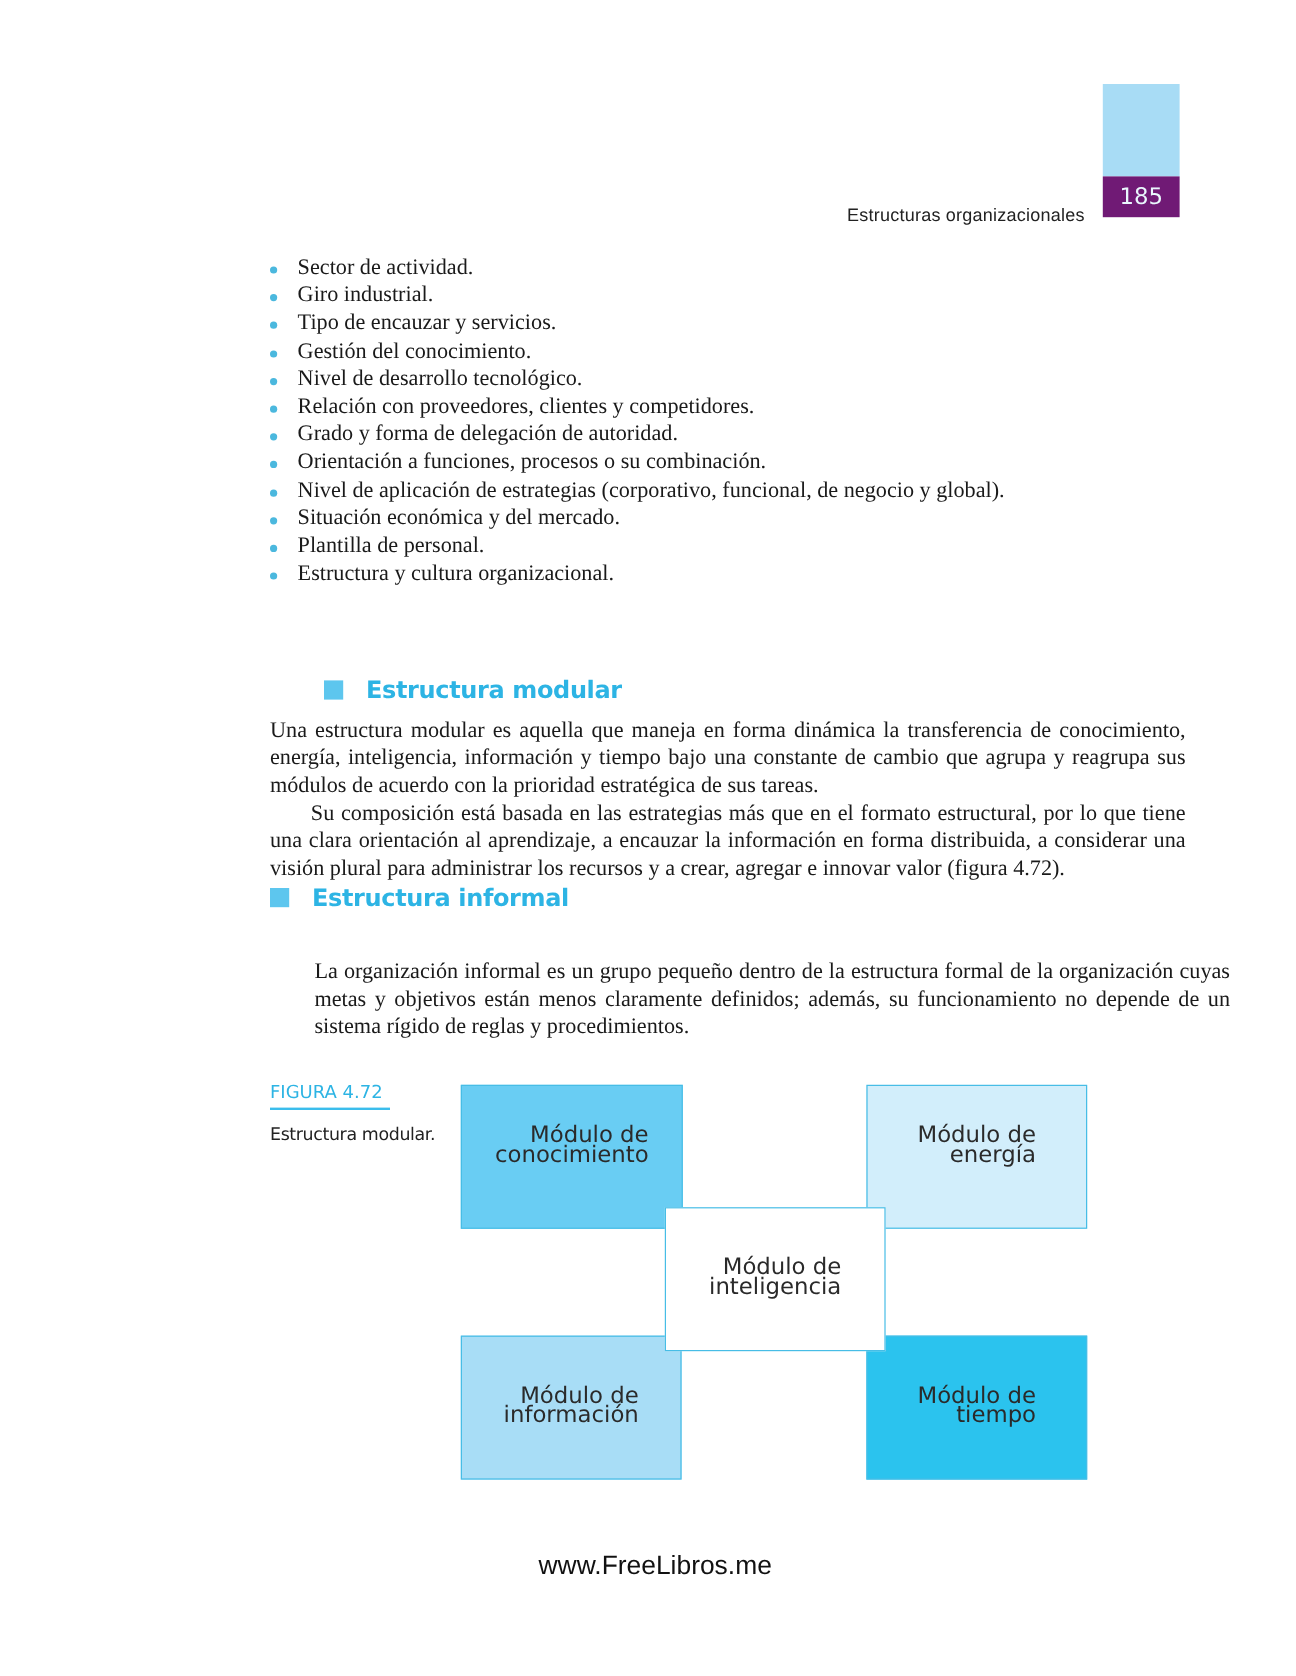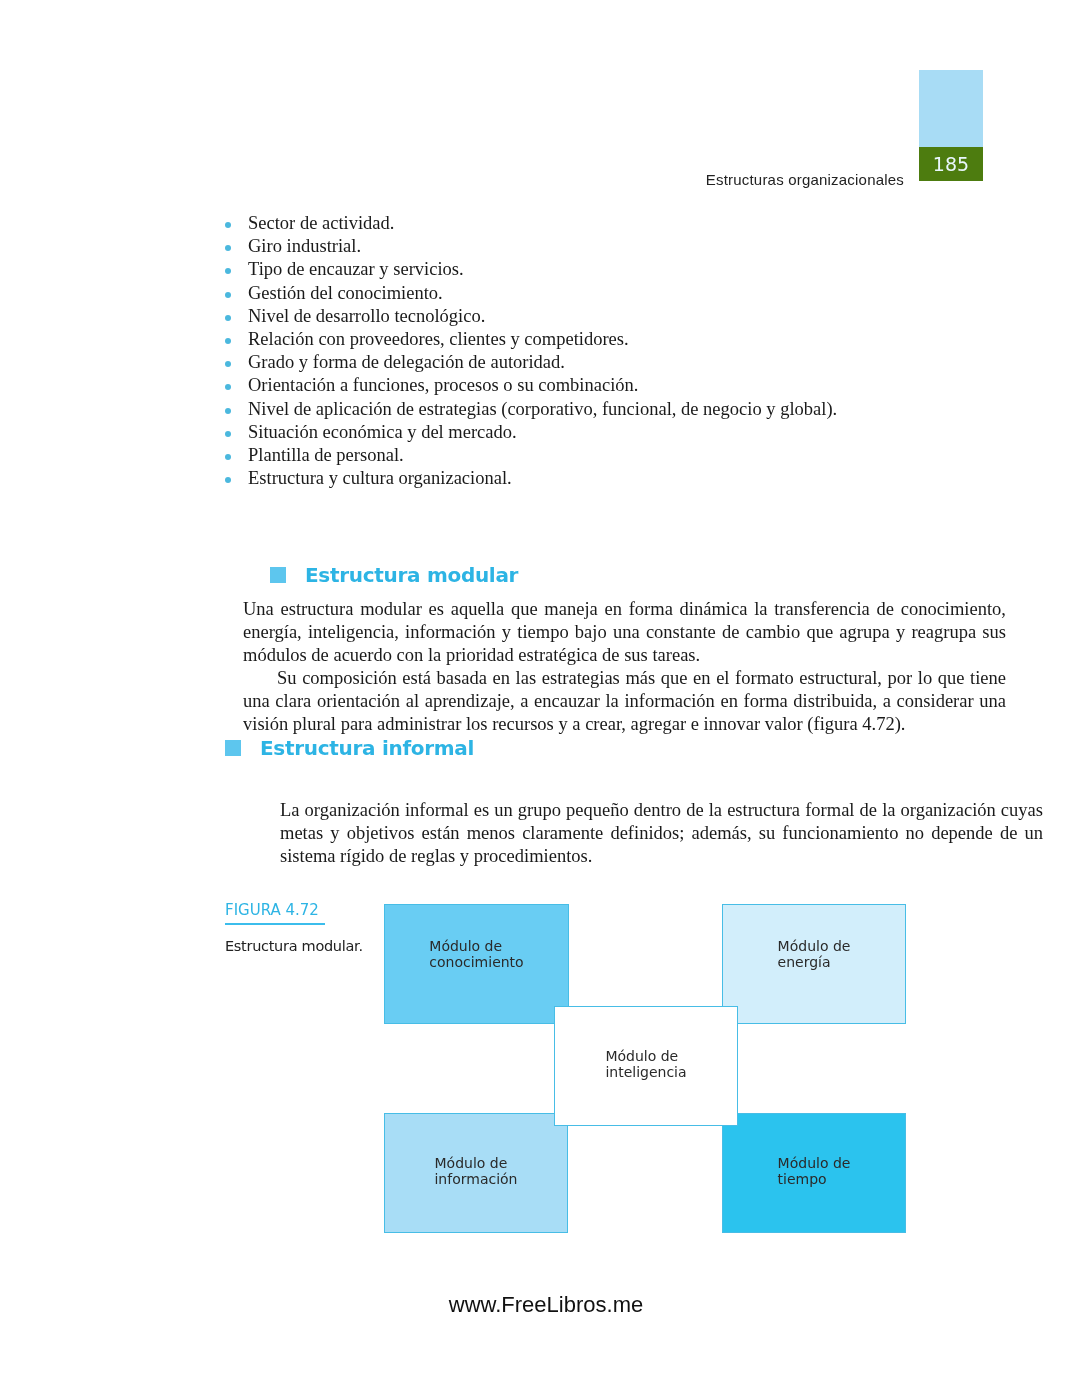--- a/index.html
+++ b/index.html
@@ -1,37 +1,37 @@
 <!DOCTYPE html>
 <html><head>
 <meta charset="utf-8">
 <style>
   html, body { margin: 0; padding: 0; background: #ffffff; }
   body { width: 1080px; height: 1397px; position: relative; overflow: hidden; font-family: "Liberation Serif", serif; color: #1a1a1a; }
 
   .tab-top { position: absolute; left: 919px; top: 70px; width: 64px; height: 77px; background: #a8dcf5; }
-  .tab-page { position: absolute; left: 919px; top: 147px; width: 64px; height: 34px; background: #4d7c0f; color: #e9f7fd; font-family: "DejaVu Sans", sans-serif; font-size: 19px; display: flex; align-items: center; justify-content: center; }
+  .tab-page { position: absolute; left: 919px; top: 147px; width: 64px; height: 34px; background: #701a75; color: #e9f7fd; font-family: "DejaVu Sans", sans-serif; font-size: 19px; display: flex; align-items: center; justify-content: center; }
   .running-head { position: absolute; right: 176px; top: 171px; font-family: Liberation Sans, sans-serif; font-size: 15px; color: #222; letter-spacing: 0.2px; }
 
   .bullets { position: absolute; left: 224px; top: 212px; margin: 0; padding: 0; list-style: none; font-size: 18.5px; line-height: 23.2px; }
   .bullets li { position: relative; padding-left: 24px; white-space: nowrap; }
   .bullets li .dot { position: absolute; left: 1px; top: 10px; width: 6px; height: 6px; border-radius: 50%; background: #4bb8de; }
 
   .section-head { position: absolute; left: 225px; display: flex; align-items: center; }
   .section-head .sq { width: 16px; height: 16px; background: #5dc6ee; margin-right: 19px; }
   .section-head .title { font-family: "DejaVu Sans", sans-serif; font-weight: bold; font-size: 20px; color: #2db4e4; letter-spacing: -0.3px; }
 
-  .para { position: absolute; left: 243px; width: 763px; font-size: 18.5px; line-height: 23.2px; text-align: justify; margin: 0; }
+  .para { position: absolute; left: 225px; width: 763px; font-size: 18.5px; line-height: 23.2px; text-align: justify; margin: 0; }
   .para .indent { display: inline-block; width: 34px; }
 
   .fig-label { position: absolute; left: 225px; top: 901px; font-family: "DejaVu Sans", sans-serif; font-size: 15px; color: #2db4e4; }
   .fig-rule { position: absolute; left: 225px; top: 923px; width: 100px; height: 2px; background: #3bbdec; }
   .fig-caption { position: absolute; left: 225px; top: 938px; font-family: "DejaVu Sans", sans-serif; font-size: 14.5px; color: #222; letter-spacing: -0.3px; }
 
-  .mod { position: absolute; box-sizing: border-box; border: 1.5px solid #47bde6; display: flex; align-items: center; justify-content: center; text-align: left; font-family: "DejaVu Sans", sans-serif; font-size: 14px; line-height: 16px; color: #2a2a2a; }
+  .mod { position: absolute; box-sizing: border-box; border: 1.5px solid #47bde6; display: flex; align-items: center; justify-content: center; text-align: right; font-family: "DejaVu Sans", sans-serif; font-size: 19px; line-height: 16px; color: #2a2a2a; }
   .mod span { display: block; }
   .m-know { left: 384px; top: 904px; width: 185px; height: 120px; background: #69cdf3; padding-bottom: 20px; }
   .m-energy { left: 722px; top: 904px; width: 184px; height: 120px; background: #d2eefb; padding-bottom: 20px; }
   .m-intel { left: 554px; top: 1006px; width: 184px; height: 120px; background: #ffffff; z-index: 2; padding-bottom: 4px; }
   .m-info { left: 384px; top: 1113px; width: 184px; height: 120px; background: #a8ddf6; padding-bottom: 4px; }
   .m-time { left: 722px; top: 1113px; width: 184px; height: 120px; background: #2bc3ee; padding-bottom: 4px; }
 
   .footer-url { position: absolute; left: 0; width: 1092px; top: 1292px; text-align: center; font-family: "Liberation Sans", sans-serif; font-size: 22px; color: #111; }
 </style>
 </head>

